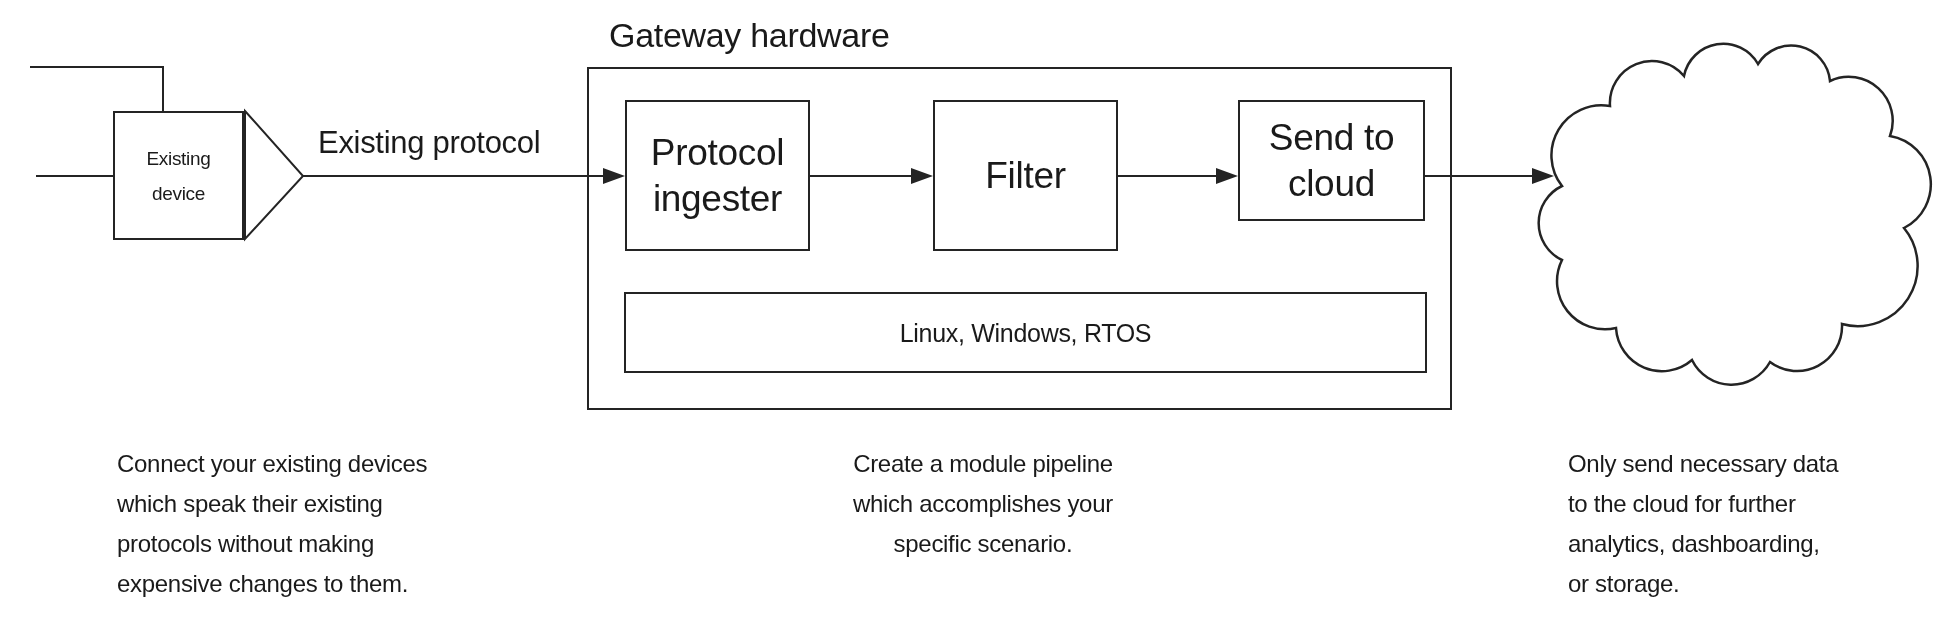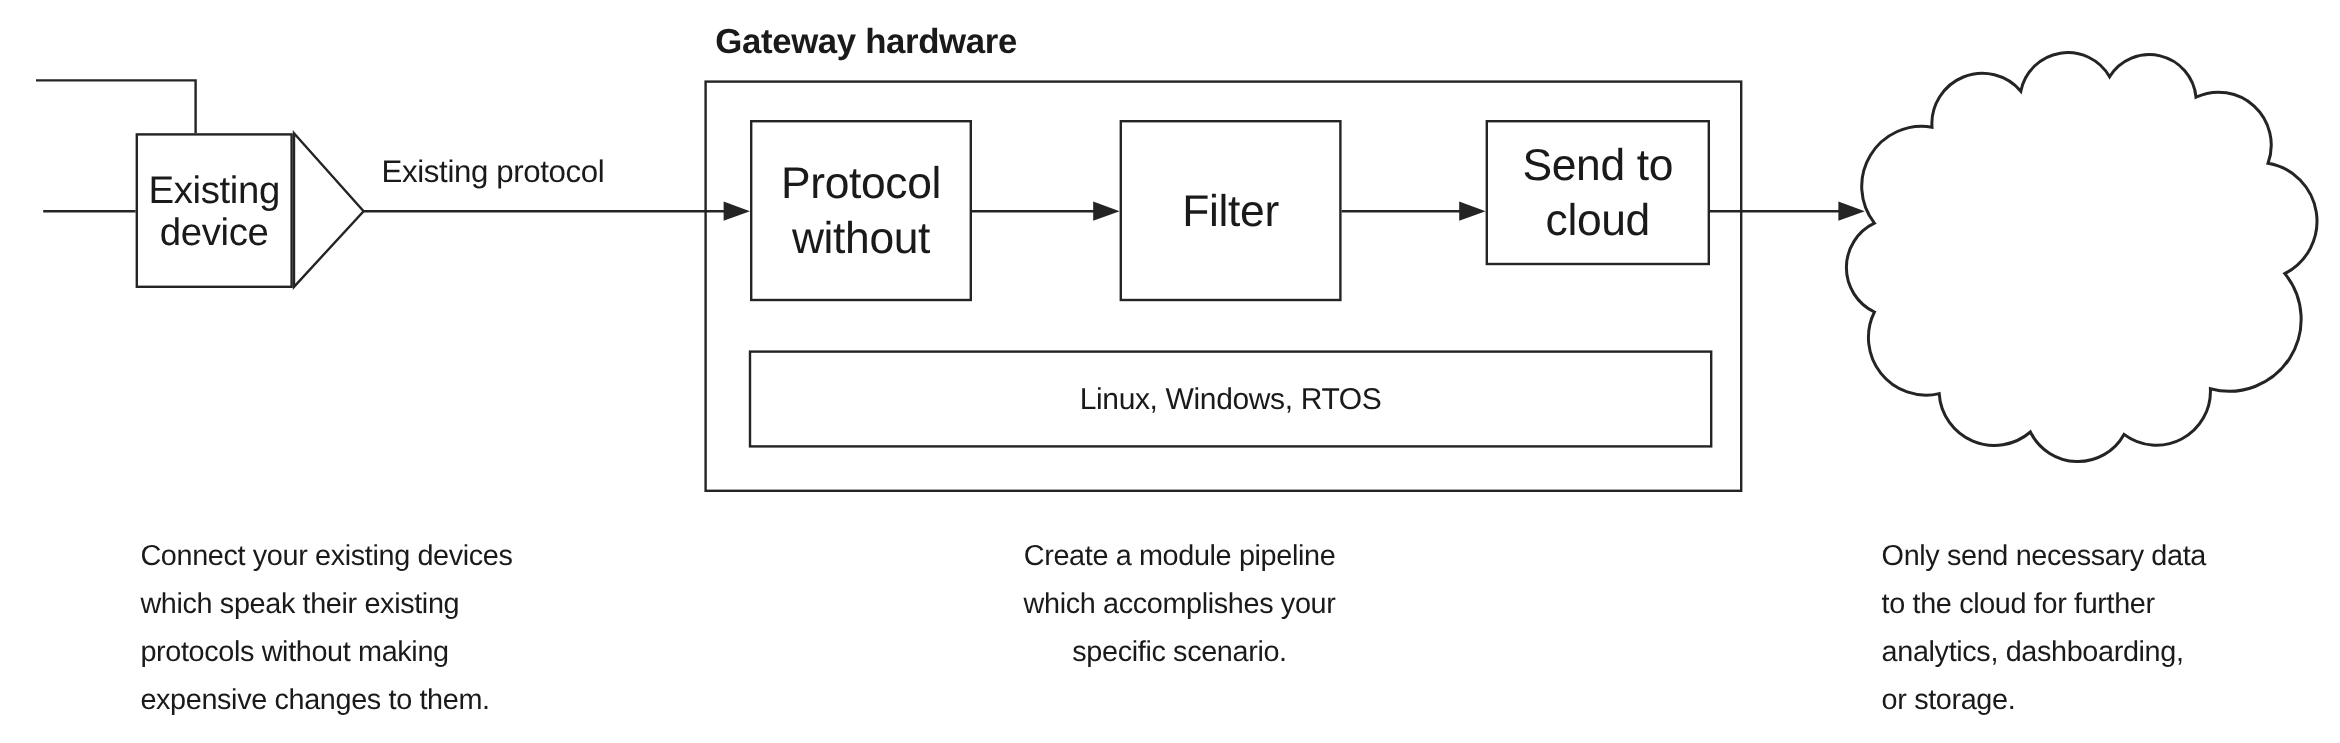--- a/index.html
+++ b/index.html
@@ -24,29 +24,29 @@
     display:flex;align-items:center;justify-content:center;
     text-align:center;
     box-sizing:border-box;
     z-index:1;
   }
   .box-label{
     white-space:pre-line;
     letter-spacing:-0.3px;
   }
   .module-label{font-size:37px;line-height:46px;}
-  .device-label{font-size:32px;line-height:35px;text-align:center;}
+  .device-label{font-size:19px;line-height:35px;text-align:center;}
   .os-label{font-size:25px;line-height:34px;}
   .float-label{
     position:absolute;z-index:1;
     letter-spacing:-0.3px;
     white-space:nowrap;
   }
-  .gateway-title{left:596px;top:18px;font-size:29px;line-height:34px;font-weight:bold;}
-  .protocol-label{left:318px;top:126px;font-size:26px;line-height:34px;}
+  .gateway-title{left:609px;top:18px;font-size:34px;line-height:34px;}
+  .protocol-label{left:318px;top:126px;font-size:31px;line-height:34px;}
   .caption{
     position:absolute;z-index:1;top:444px;
     font-size:24px;line-height:40px;
     letter-spacing:-0.3px;
     white-space:pre-line;
   }
   .caption-devices{left:117px;}
   .caption-pipeline{left:853px;text-align:center;}
   .caption-cloud{left:1568px;}
 
@@ -108,21 +108,21 @@
 
   <div class="box" id="device-box">
     <span class="box-label device-label">Existing
 device</span>
   </div>
 
   <div class="float-label protocol-label">Existing protocol</div>
 
   <div class="box" id="protocol-box">
     <span class="box-label module-label">Protocol
-without</span>
+ingester</span>
   </div>
   <div class="box" id="filter-box">
     <span class="box-label module-label">Filter</span>
   </div>
   <div class="box" id="send-box">
     <span class="box-label module-label">Send to
 cloud</span>
   </div>
 
   <div class="box" id="os-box">

